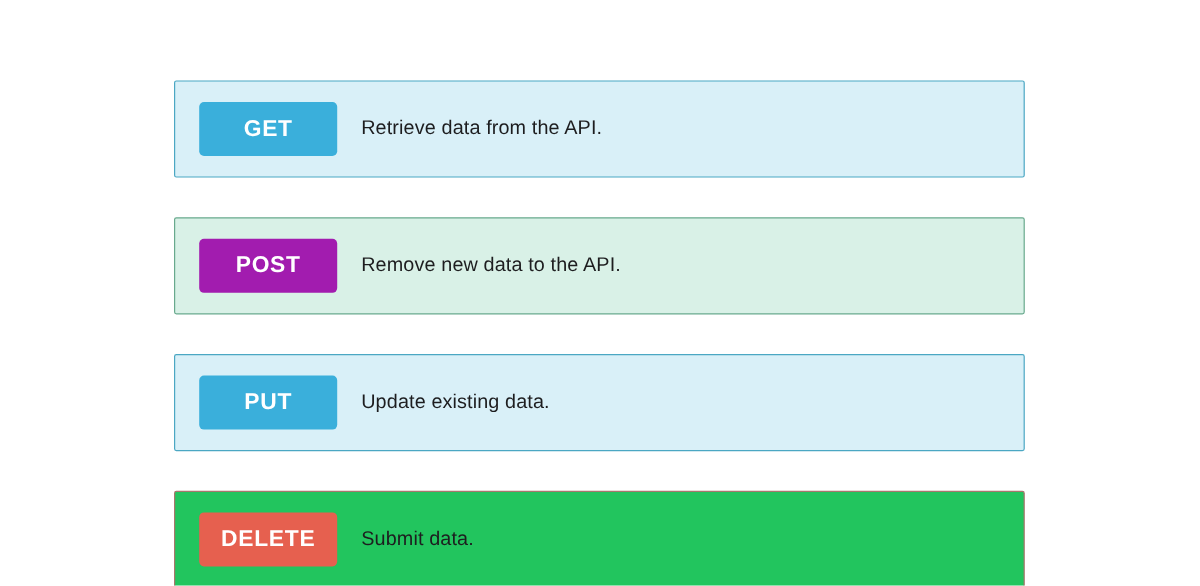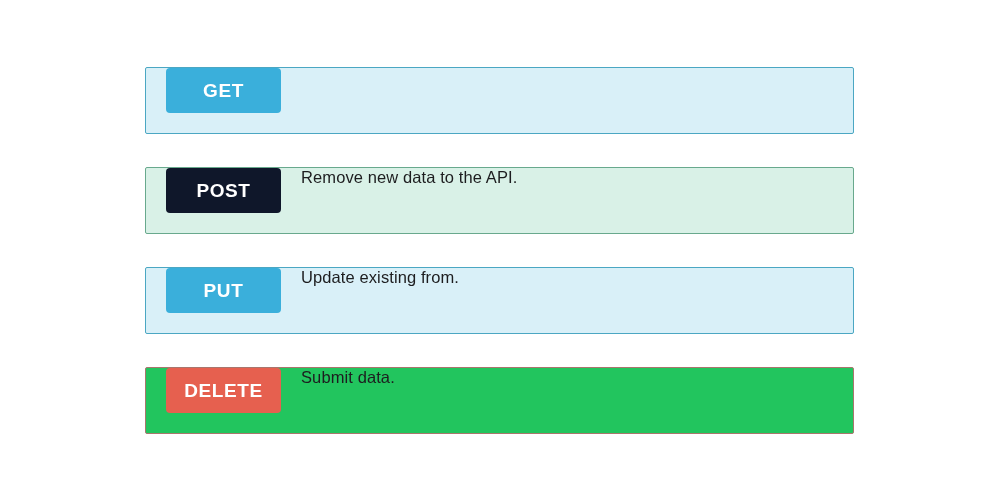--- a/index.html
+++ b/index.html
@@ -16,26 +16,26 @@
   }
   .method-list {
     position: absolute;
     left: 145px;
     top: 67px;
     width: 709px;
   }
   .method-row {
     box-sizing: border-box;
     width: 709px;
-    height: 67px;
+    height: 81px;
     margin-bottom: 33px;
     border: 1px solid transparent;
     border-radius: 2px;
     display: flex;
-    align-items: flex-start;
+    align-items: center;
   }
   .method-badge {
     box-sizing: border-box;
     width: 115px;
     height: 45px;
     margin-left: 20px;
     border-radius: 4px;
     display: flex;
     align-items: center;
     justify-content: center;
@@ -54,30 +54,31 @@
     white-space: nowrap;
   }
 </style>
 </head>
 <body>
 
 <div class="method-list">
 
   <div class="method-row" style="background: rgb(217, 240, 248); border-color: rgb(75, 167, 195);">
     <div class="method-badge" style="background: rgb(58, 175, 219); color: rgb(255, 255, 255);">GET</div>
+    <div class="method-desc" style="color: rgb(29, 29, 31);">Retrieve data from the API.</div>
   </div>
 
   <div class="method-row" style="background: rgb(217, 241, 231); border-color: rgb(104, 169, 141);">
-    <div class="method-badge" style="background: #0f172a; color: rgb(255, 255, 255);">POST</div>
+    <div class="method-badge" style="background: #a21caf; color: rgb(255, 255, 255);">POST</div>
     <div class="method-desc" style="color: rgb(29, 29, 31);">Remove new data to the API.</div>
   </div>
 
   <div class="method-row" style="background: rgb(217, 240, 248); border-color: rgb(75, 167, 195);">
     <div class="method-badge" style="background: rgb(58, 175, 219); color: rgb(255, 255, 255);">PUT</div>
-    <div class="method-desc" style="color: rgb(29, 29, 31);">Update existing from.</div>
+    <div class="method-desc" style="color: rgb(29, 29, 31);">Update existing data.</div>
   </div>
 
   <div class="method-row" style="background: #22c55e; border-color: rgb(168, 118, 109);">
     <div class="method-badge" style="background: rgb(230, 96, 79); color: rgb(255, 255, 255);">DELETE</div>
     <div class="method-desc" style="color: rgb(29, 29, 31);">Submit data.</div>
   </div>
 
 </div>
 
 </body></html>

